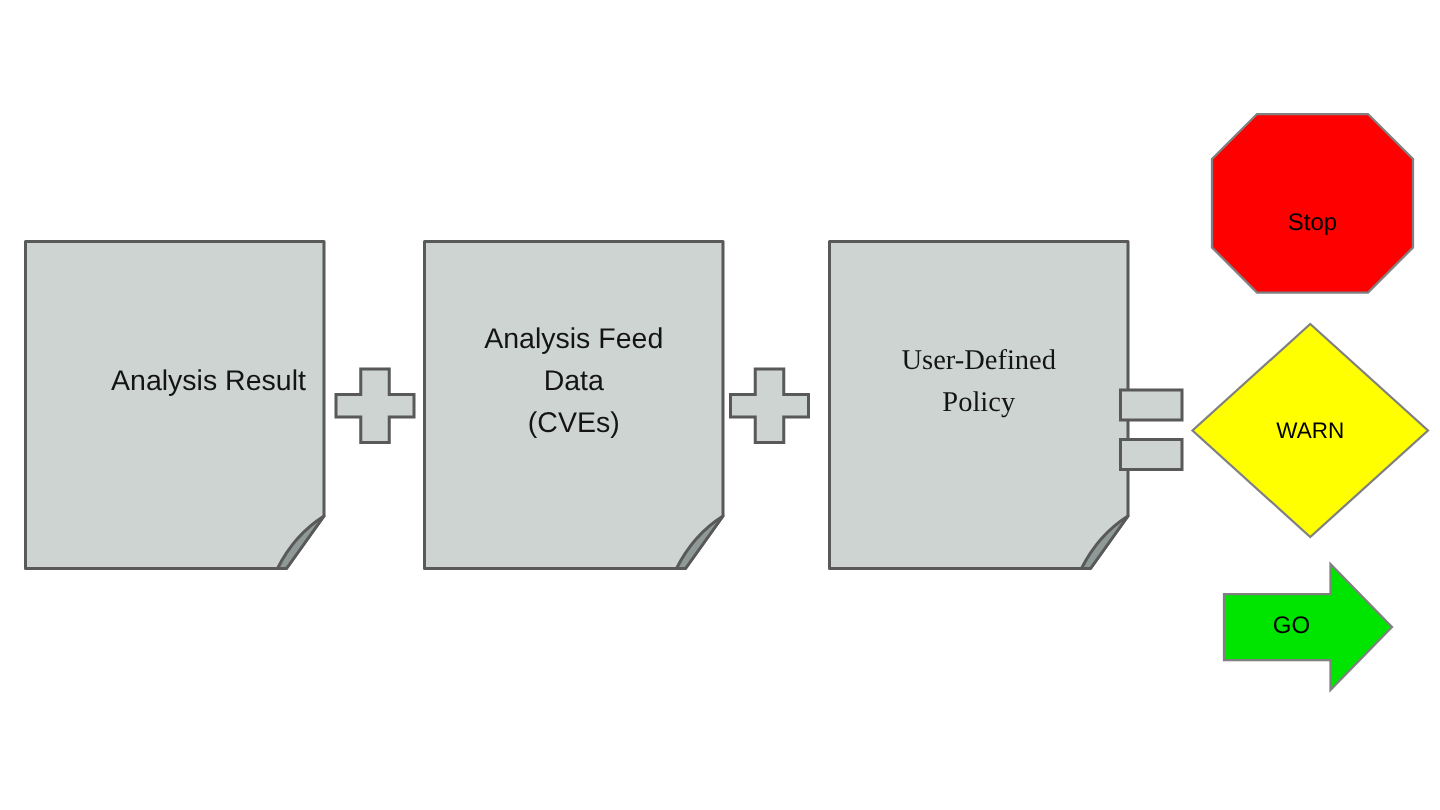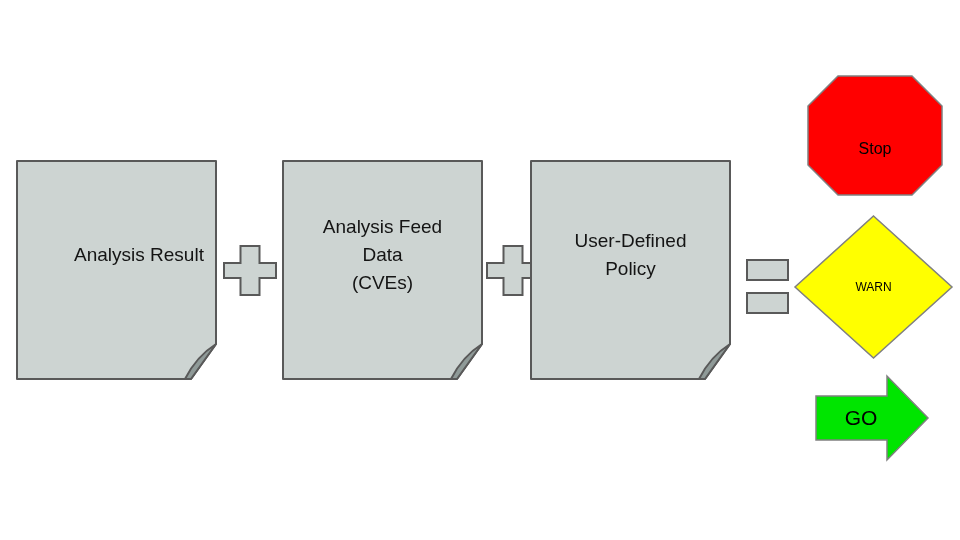--- a/index.html
+++ b/index.html
@@ -23,22 +23,22 @@
   
   .op path,.op rect{stroke:#595959;stroke-width:2;stroke-linejoin:miter;}
 
   
   .sign-shape{stroke:#808080;stroke-width:1.5;stroke-linejoin:miter;}
   .sign-label{
     position:absolute;display:flex;align-items:center;justify-content:center;
     color:#000000;text-align:center;
   }
   .stop-label{inset:0;font-size:16px;}
-  .warn-label{inset:0;font-size:12px;}
-  .go-label{left:0;top:0;bottom:0;width:92px;font-size:21px;}
+  .warn-label{inset:0;font-size:15px;}
+  .go-label{left:0;top:0;bottom:0;width:92px;font-size:16px;}
 </style>
 </head>
 <body>
 
 <div class="canvas">
 
   <div class="node doc" style="left:16px;padding-left:45px;">
     <svg width="201" height="220" viewBox="0 0 201 220">
       <path class="doc-body" d="M1,1 H200 V184 L175,219 H1 Z" fill="#cdd4d2"></path>
       <path class="doc-fold" d="M200,184 C189,191 177,203 169,219 L175,219 Z" fill="#8f9a98"></path>
@@ -61,21 +61,21 @@
 Data
 (CVEs)</div>
   </div>
 
   <div class="node op" style="left:486px;top:245px;width:54px;height:51px;">
     <svg width="54" height="51" viewBox="0 0 54 51">
       <path d="M17.5,1 H36.5 V18 H53 V33 H36.5 V50 H17.5 V33 H1 V18 H17.5 Z" fill="#cdd4d2"></path>
     </svg>
   </div>
 
-  <div class="node doc" style="left:530px;">
+  <div class="node doc" style="left:552px;font-family:Liberation Serif, serif;">
     <svg width="201" height="220" viewBox="0 0 201 220">
       <path class="doc-body" d="M1,1 H200 V184 L175,219 H1 Z" fill="#cdd4d2"></path>
       <path class="doc-fold" d="M200,184 C189,191 177,203 169,219 L175,219 Z" fill="#8f9a98"></path>
     </svg>
     <div class="doc-label">User-Defined
 Policy</div>
   </div>
 
   <div class="node op" style="left:746px;top:259px;width:43px;height:55px;">
     <svg width="43" height="55" viewBox="0 0 43 55">

